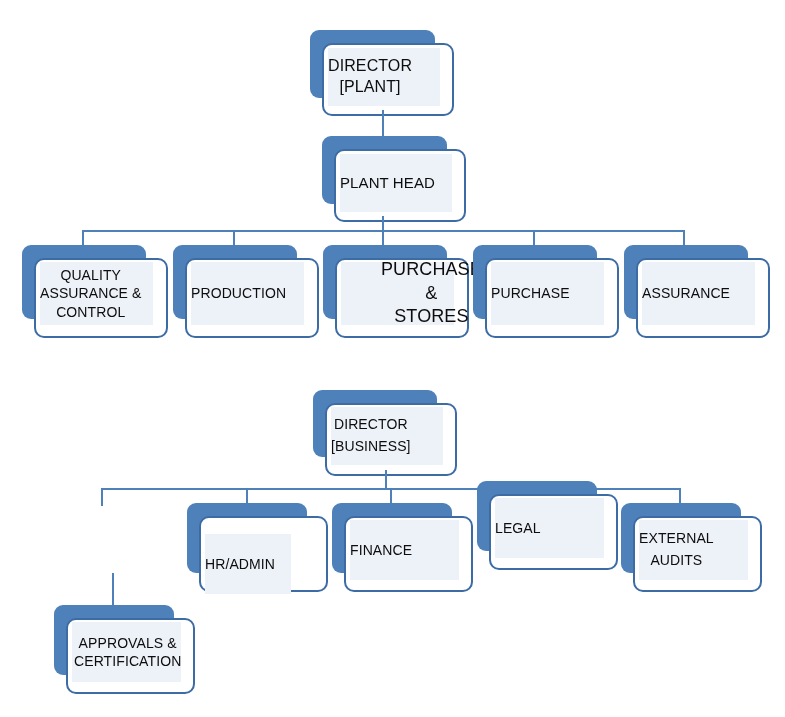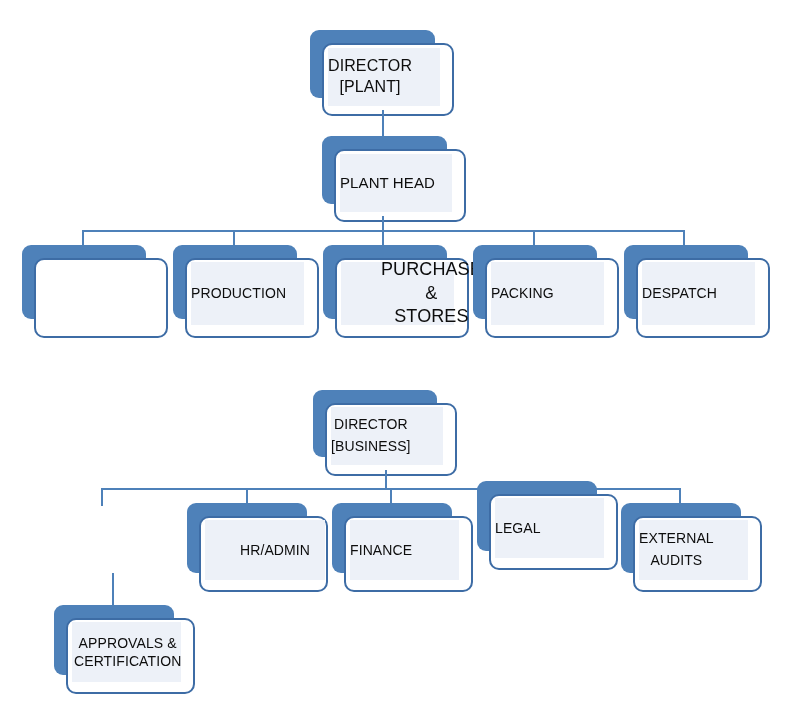--- a/index.html
+++ b/index.html
@@ -92,20 +92,25 @@
 
   <div class="conn v" style="left:82px; top:230px; height:18px;"></div>
   <div class="conn v" style="left:233px; top:230px; height:18px;"></div>
   <div class="conn v" style="left:382px; top:230px; height:18px;"></div>
   <div class="conn v" style="left:533px; top:230px; height:18px;"></div>
   <div class="conn v" style="left:683px; top:230px; height:18px;"></div>
 
   <div class="node" style="left:22px; top:245px; width:150px; height:100px;">
     <div class="shadow" style="width:124px; height:74px;"></div>
     <div class="card" style="left:12px; top:13px; width:134px; height:80px;"></div>
+    <div class="panel" style="left:18px; top:17px; width:113px; height:63px;">
+      <span class="label" style="font-size:14px;">QUALITY
+ASSURANCE &amp;
+CONTROL</span>
+    </div>
   </div>
 
   <div class="node" style="left:173px; top:245px; width:150px; height:100px;">
     <div class="shadow" style="width:124px; height:74px;"></div>
     <div class="card" style="left:12px; top:13px; width:134px; height:80px;"></div>
     <div class="panel" style="left:18px; top:17px; width:113px; height:63px;">
       <span class="label" style="font-size:14px;">PRODUCTION</span>
     </div>
   </div>
 
@@ -115,29 +120,29 @@
     <div class="panel" style="left:18px; top:17px; width:113px; height:63px;">
       <span class="label" style="font-size:18px;margin-left:40px;">PURCHASE &amp;
 STORES</span>
     </div>
   </div>
 
   <div class="node" style="left:473px; top:245px; width:150px; height:100px;">
     <div class="shadow" style="width:124px; height:74px;"></div>
     <div class="card" style="left:12px; top:13px; width:134px; height:80px;"></div>
     <div class="panel" style="left:18px; top:17px; width:113px; height:63px;">
-      <span class="label" style="font-size:14px;">PACKING</span>
+      <span class="label" style="font-size:14px;">PURCHASE</span>
     </div>
   </div>
 
   <div class="node" style="left:624px; top:245px; width:150px; height:100px;">
     <div class="shadow" style="width:124px; height:74px;"></div>
     <div class="card" style="left:12px; top:13px; width:134px; height:80px;"></div>
     <div class="panel" style="left:18px; top:17px; width:113px; height:63px;">
-      <span class="label" style="font-size:14px;">DESPATCH</span>
+      <span class="label" style="font-size:14px;">ASSURANCE</span>
     </div>
   </div>
 
   <div class="node" style="left:313px; top:390px; width:150px; height:90px;">
     <div class="shadow" style="width:124px; height:67px;"></div>
     <div class="card" style="left:12px; top:13px; width:132px; height:73px;"></div>
     <div class="panel" style="left:18px; top:17px; width:112px; height:58px;">
       <span class="label" style="font-size:14px; line-height:1.55;">DIRECTOR
 [BUSINESS]</span>
     </div>
@@ -150,21 +155,21 @@
   <div class="conn v" style="left:101px; top:488px; height:18px;"></div>
   <div class="conn v" style="left:246px; top:488px; height:18px;"></div>
   <div class="conn v" style="left:390px; top:488px; height:18px;"></div>
   <div class="conn v" style="left:535px; top:488px; height:18px;"></div>
   <div class="conn v" style="left:679px; top:488px; height:18px;"></div>
 
 
   <div class="node" style="left:187px; top:503px; width:150px; height:95px;">
     <div class="shadow" style="width:120px; height:70px;"></div>
     <div class="card" style="left:12px; top:13px; width:129px; height:76px;"></div>
-    <div class="panel" style="left:18px; top:17px; width:120px; height:60px;padding-left:35px;">
+    <div class="panel" style="left:18px; top:31px; width:86px; height:60px;">
       <span class="label" style="font-size:14px;">HR/ADMIN</span>
     </div>
   </div>
 
   <div class="node" style="left:332px; top:503px; width:150px; height:95px;">
     <div class="shadow" style="width:120px; height:70px;"></div>
     <div class="card" style="left:12px; top:13px; width:129px; height:76px;"></div>
     <div class="panel" style="left:18px; top:17px; width:109px; height:60px;">
       <span class="label" style="font-size:14px;">FINANCE</span>
     </div>

